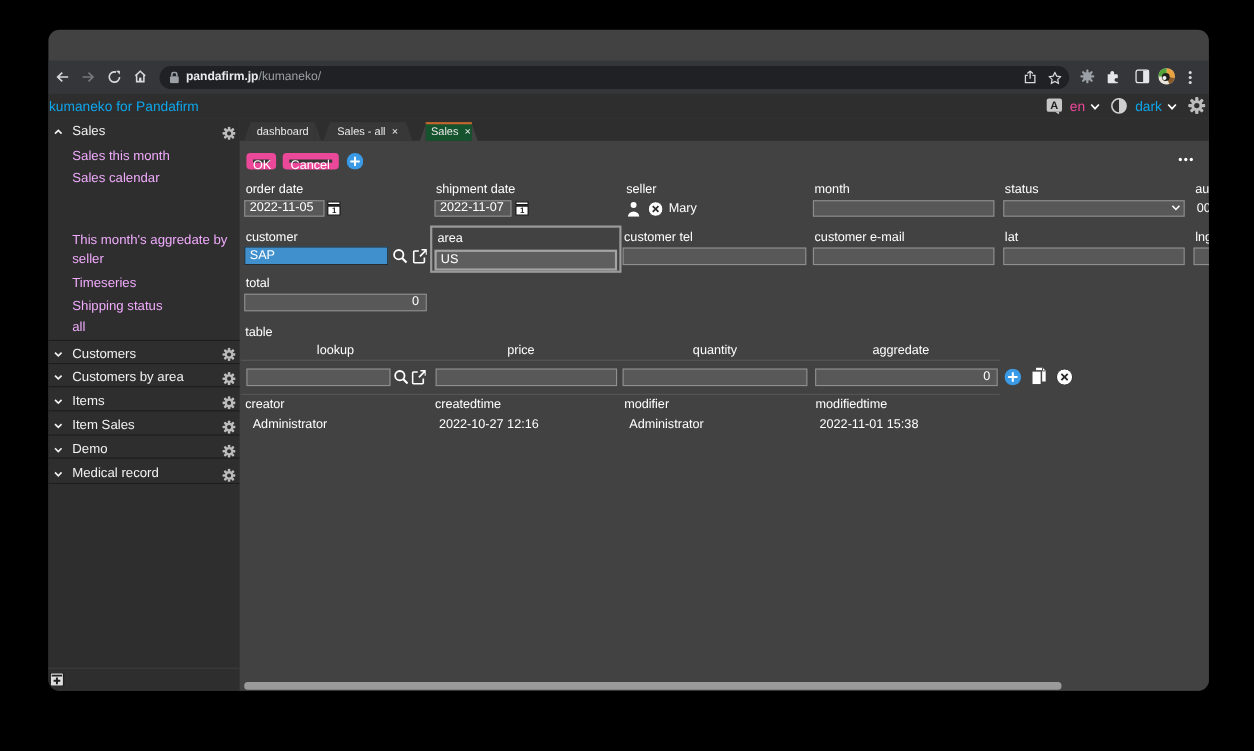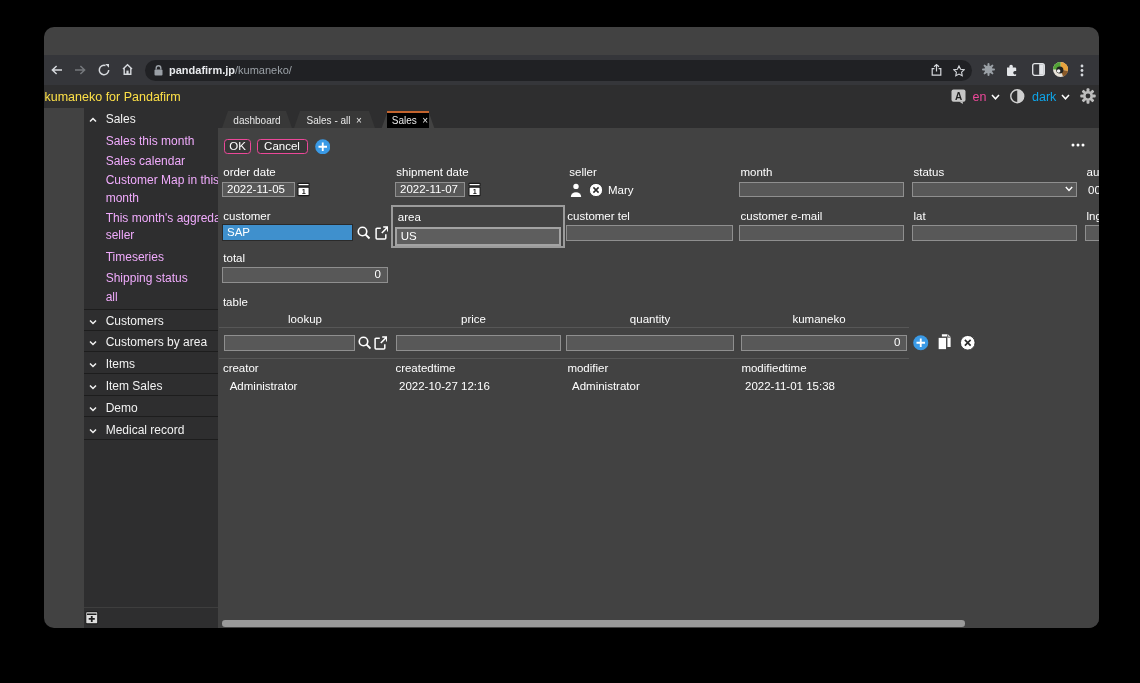--- a/index.html
+++ b/index.html
@@ -10,36 +10,36 @@
 #tabstrip{position:absolute;left:0;top:0;width:1055px;height:28px;background:#1f2125;}
 .tl{position:absolute;top:11.2px;width:9.6px;height:9.6px;border-radius:50%;}
 #ctab{position:absolute;left:66px;top:6px;width:176px;height:22px;background:#35363a;
   border-radius:9px 9px 0 0;}
 #ctitle{position:absolute;left:26px;top:4.5px;font-size:9.5px;color:#dfe1e5;letter-spacing:-0.1px;}
 #toolbar{position:absolute;left:0;top:28px;width:1055px;height:30px;background:#35363a;}
 #pill{position:absolute;left:101px;top:4.8px;width:827px;height:21.4px;border-radius:10.7px;background:#202124;}
 #urltxt{position:absolute;left:24px;top:4.2px;font-size:11px;color:#e8eaed;font-weight:bold;white-space:nowrap;}
 #urltxt span{color:#9aa0a6;font-weight:normal;}
 #apphead{position:absolute;left:0;top:58px;width:1055px;height:22.5px;background:#2e2e2f;}
-#apptitle{position:absolute;left:0.5px;top:4.5px;font-size:12.5px;color:#fde047;}
-#sidebar{position:absolute;left:0;top:80.5px;width:174px;height:520.5px;background:#2e2e2f;margin-left:40px;}
+#apptitle{position:absolute;left:0.5px;top:4.5px;font-size:12.5px;color:#0ea5e9;}
+#sidebar{position:absolute;left:0;top:80.5px;width:174px;height:520.5px;background:#2e2e2f;}
 #main{position:absolute;left:174px;top:80.5px;width:881px;height:520.5px;background:#2e2e2f;}
 #form{position:absolute;left:0;top:20.5px;width:881px;height:500px;background:#424242;}
 .lbl{position:absolute;font-size:11.5px;color:#fff;white-space:nowrap;}
 .inp{position:absolute;height:15.6px;background:#585858;border:1px solid #8f8f8f;}
 .sbitem{position:absolute;left:21.7px;font-size:12px;color:#f0abfc;line-height:17.4px;width:146px;}
 .cat{position:absolute;left:21.7px;font-size:12px;color:#f2f2f2;}
 .sep{position:absolute;left:0;width:174px;height:1px;background:#1d1d1d;}
 .gear12{position:absolute;left:157.5px;width:12.5px;height:12.5px;}
 .chev{position:absolute;left:4.5px;width:8px;height:8px;}
 .apptab{position:absolute;top:3px;height:17.5px;background:#383838;}
 .apptab .tx{position:absolute;width:100%;text-align:center;top:4px;font-size:10px;color:#e8e8e8;white-space:nowrap;}
 .slant-l{position:absolute;left:-6px;top:0;width:0;height:0;border-bottom:17.5px solid #383838;border-left:6px solid transparent;}
 .slant-r{position:absolute;right:-6px;top:0;width:0;height:0;border-bottom:17.5px solid #383838;border-right:6px solid transparent;}
-.btn{position:absolute;height:15.5px;border:1px solid #ec4899;border-radius:3.5px;background:#373737;
+.btn{position:absolute;height:15.5px;border:6px solid #ec4899;border-radius:3.5px;background:#373737;
   color:#fff;font-size:11.5px;text-align:center;line-height:13.5px;}
 svg{display:block;}
 </style></head>
 <body>
 <div id="win">
 
 
   <div id="toolbar">
     <svg class="a" style="left:7px;top:9px" width="12" height="12" viewBox="0 0 12 12">
       <path d="M11 6 H1.6 M5.6 2 L1.4 6 L5.6 10" stroke="#d6d9dd" stroke-width="1.5" fill="none"></path>
@@ -128,21 +128,20 @@
   <div id="sidebar">
     <svg class="chev" style="top:8.5px" viewBox="0 0 8 8">
         <path d="M1 5.5 L4 2.5 L7 5.5" stroke="#f2f2f2" stroke-width="1.5" fill="none"></path>
       </svg>
     <div class="cat" style="top:4.5px">Sales</div>
     <svg class="gear12" style="top:7.3px" viewBox="0 0 12 12">
         <use href="#gear"></use>
       </svg>
     <div class="sbitem" style="top:25.4px">Sales this month</div>
     <div class="sbitem" style="top:45.3px">Sales calendar</div>
-    <div class="sbitem" style="top:64.6px">Customer Map in this month</div>
     <div class="sbitem" style="top:102.4px">This month's aggredate by seller</div>
     <div class="sbitem" style="top:141.5px">Timeseries</div>
     <div class="sbitem" style="top:162.5px">Shipping status</div>
     <div class="sbitem" style="top:181.9px">all</div>
     <div class="sep" style="top:201.5px"></div>
     <svg class="chev" style="top:210px" viewBox="0 0 8 8">
         <path d="M1 2.5 L4 5.5 L7 2.5" stroke="#f2f2f2" stroke-width="1.5" fill="none"></path>
       </svg>
     <div class="cat" style="top:206.1px">Customers</div>
     <svg class="gear12" style="top:208.9px" viewBox="0 0 12 12">
@@ -203,21 +202,21 @@
     <div class="apptab" style="left:10px;width:58px">
         <div class="slant-l"></div>
         <div class="slant-r"></div>
         <div class="tx">dashboard</div>
       </div>
     <div class="apptab" style="left:81.5px;width:69.5px">
         <div class="slant-l"></div>
         <div class="slant-r"></div>
         <div class="tx">Sales - all&nbsp;&nbsp;×</div>
       </div>
-    <div class="apptab" style="left:169px;width:42px;background:#000000;border-top:2px solid #c4642e">
+    <div class="apptab" style="left:169px;width:42px;background:#14532d;border-top:2px solid #c4642e">
       <div class="slant-l" style="border-bottom-color:#424242"></div>
       <div class="slant-r" style="border-bottom-color:#424242"></div>
       <div class="tx" style="top:2.5px;text-indent:4px">Sales&nbsp;&nbsp;×</div>
       </div>
 
     <div class="btn" style="left:6px;top:31px;width:27px">OK</div>
     <div class="btn" style="left:38.5px;top:31px;width:51px">Cancel</div>
     <svg class="a" style="left:96.5px;top:31px" width="15.5" height="15.5" viewBox="0 0 16 16">
       <circle cx="8" cy="8" r="7.8" fill="#3a9ae6"></circle>
         <path d="M8 3.6 V12.4 M3.6 8 H12.4" stroke="#fff" stroke-width="1.9"></path>
@@ -282,21 +281,21 @@
     <div class="inp" style="left:694px;top:117.6px;width:165.4px"></div>
     <div class="inp" style="left:867px;top:117.6px;width:165.4px"></div>
 
     <div class="lbl" style="left:5.3px;top:144px">total</div>
     <div class="inp" style="left:4px;top:159.5px;width:166px;color:#fff;font-size:11.5px;line-height:13.4px;text-align:right;padding-right:6px">0</div>
 
     <div class="lbl" style="left:4.9px;top:188px">table</div>
     <div class="lbl" style="left:0;top:205.8px;width:174px;text-align:center">lookup</div>
     <div class="lbl" style="left:173px;top:205.8px;width:165px;text-align:center">price</div>
     <div class="lbl" style="left:349px;top:205.8px;width:166px;text-align:center">quantity</div>
-    <div class="lbl" style="left:518px;top:205.8px;width:166px;text-align:center">kumaneko</div>
+    <div class="lbl" style="left:518px;top:205.8px;width:166px;text-align:center">aggredate</div>
     <div class="a" style="left:1px;top:219.8px;width:690px;height:1px;background:#575757"></div>
     <div class="a" style="left:1px;top:250.2px;width:690px;height:1px;background:#575757"></div>
     <div class="inp" style="left:6px;top:227.5px;width:130.6px"></div>
     <svg class="a" style="left:139.6px;top:228.5px" width="13.5" height="13.5" viewBox="0 0 14 14">
         <use href="#mag"></use>
       </svg>
     <svg class="a" style="left:156.1px;top:228px" width="13" height="14" viewBox="0 0 13 14">
         <use href="#ext"></use>
       </svg>
     <div class="inp" style="left:177.7px;top:227.5px;width:165.2px"></div>

